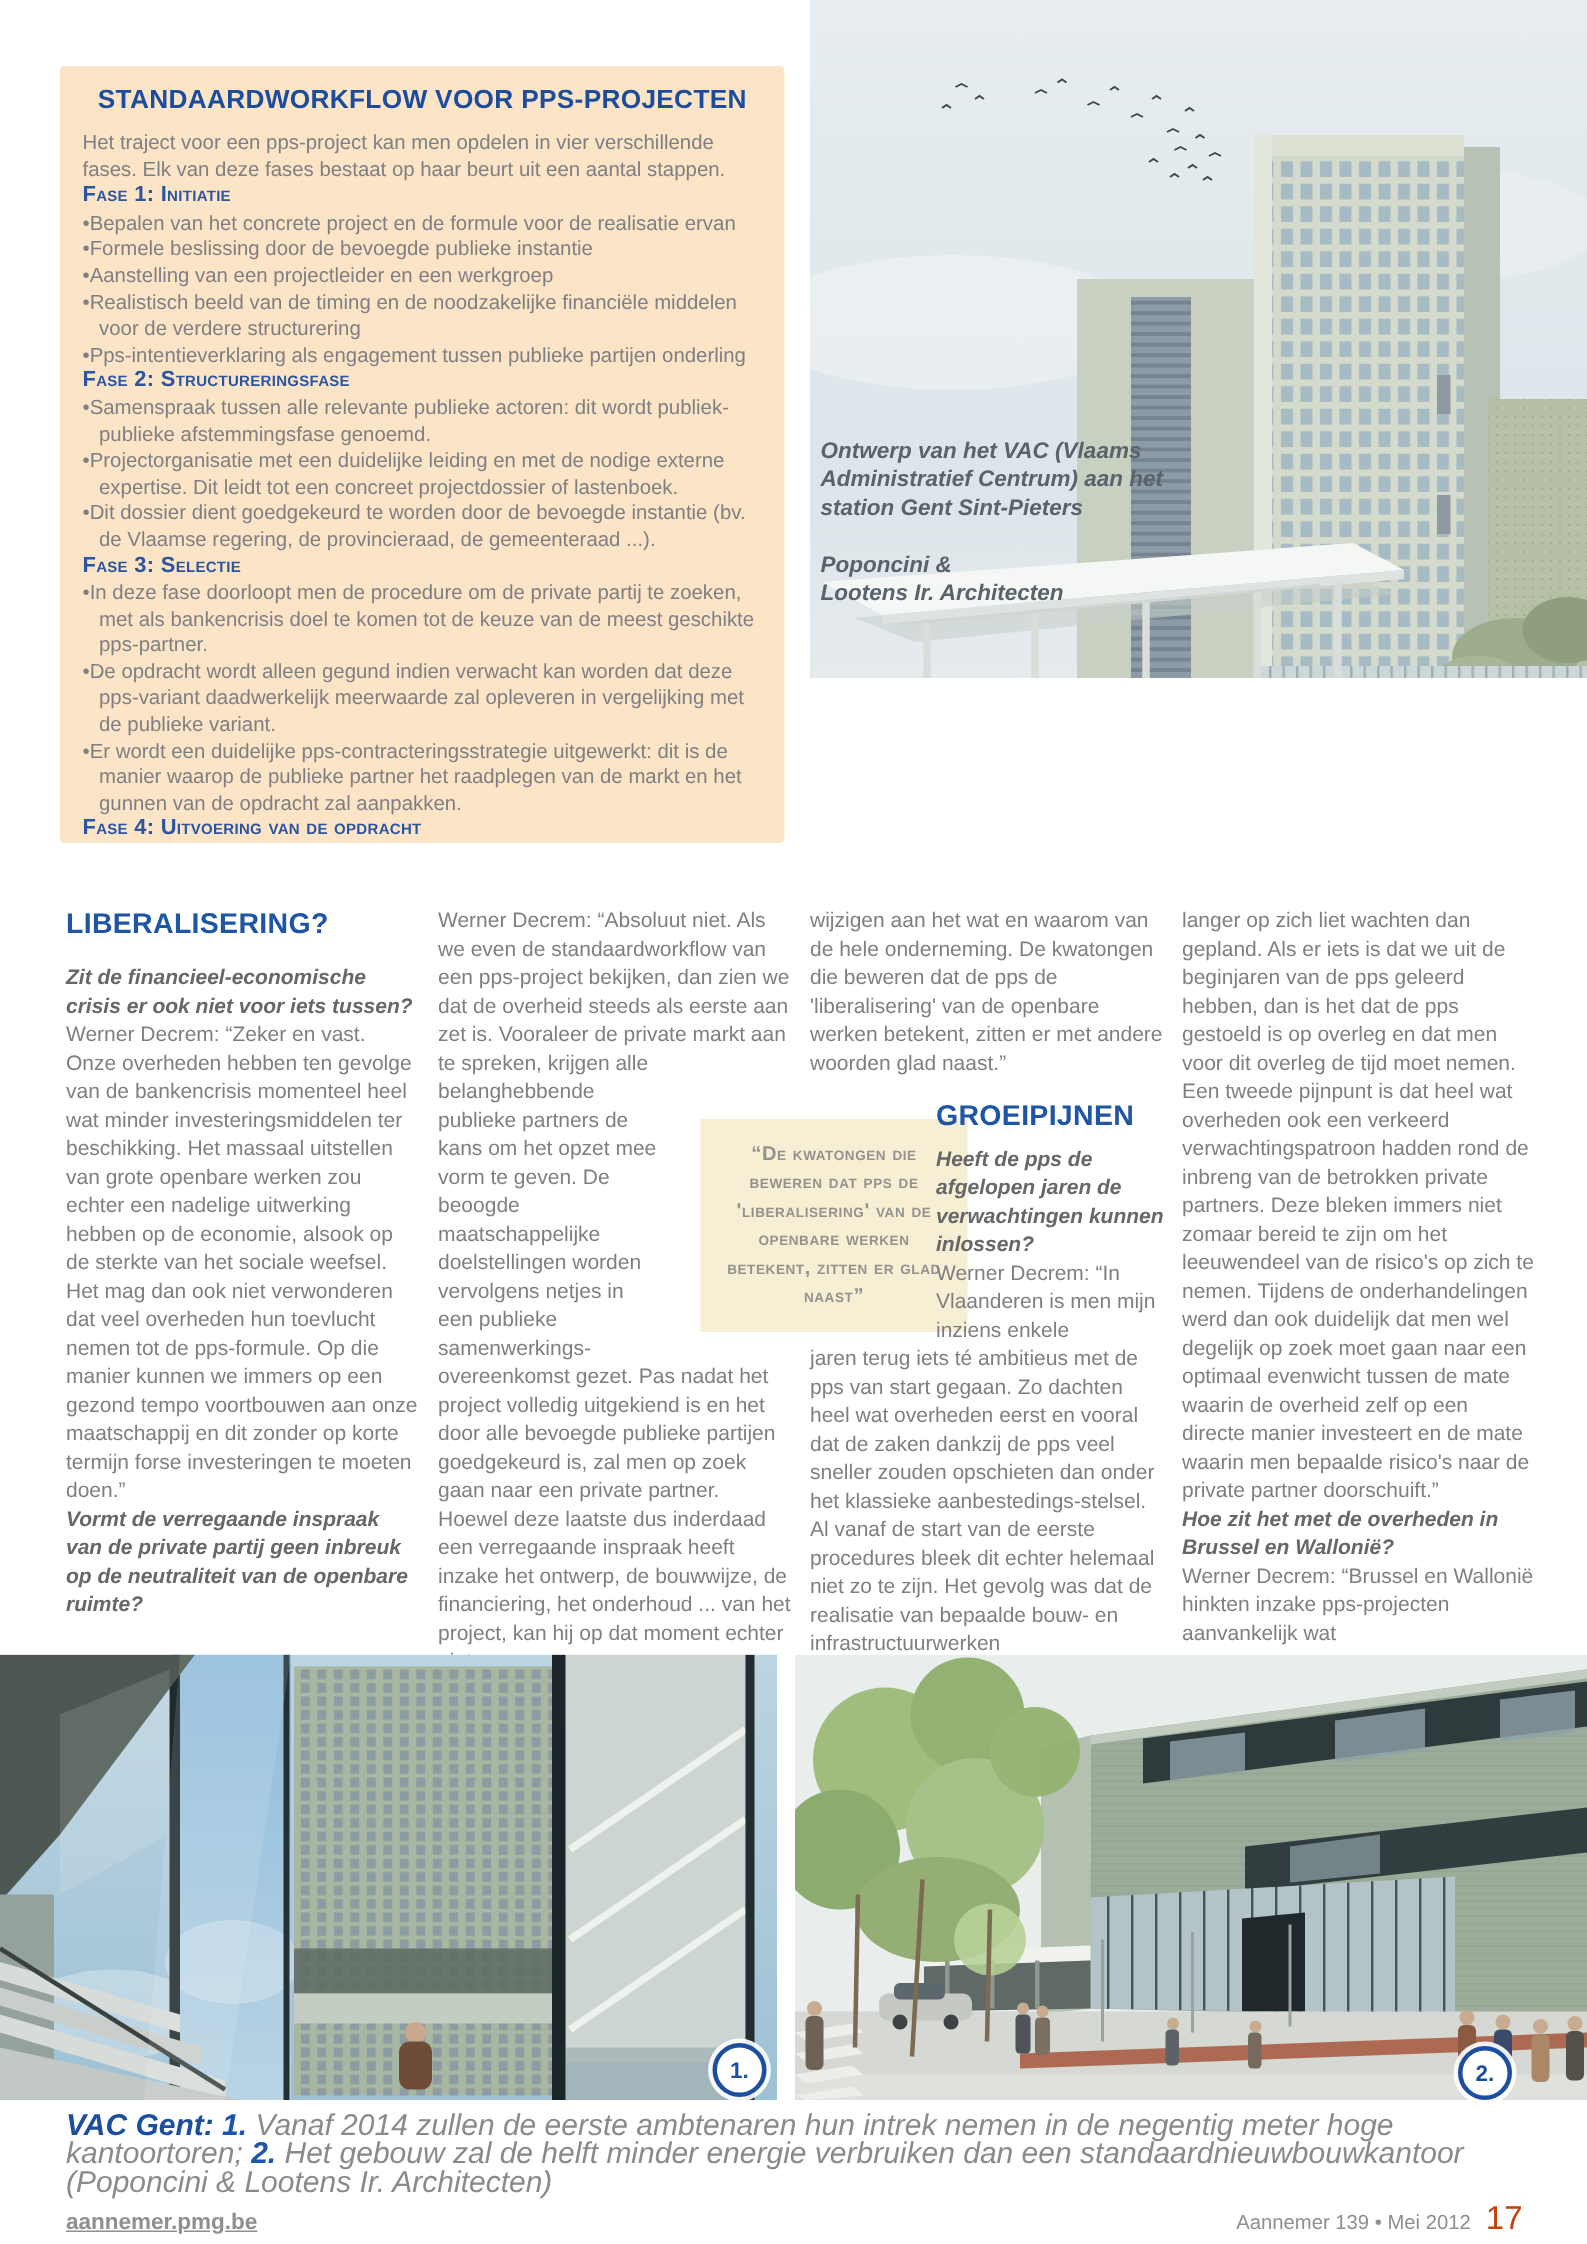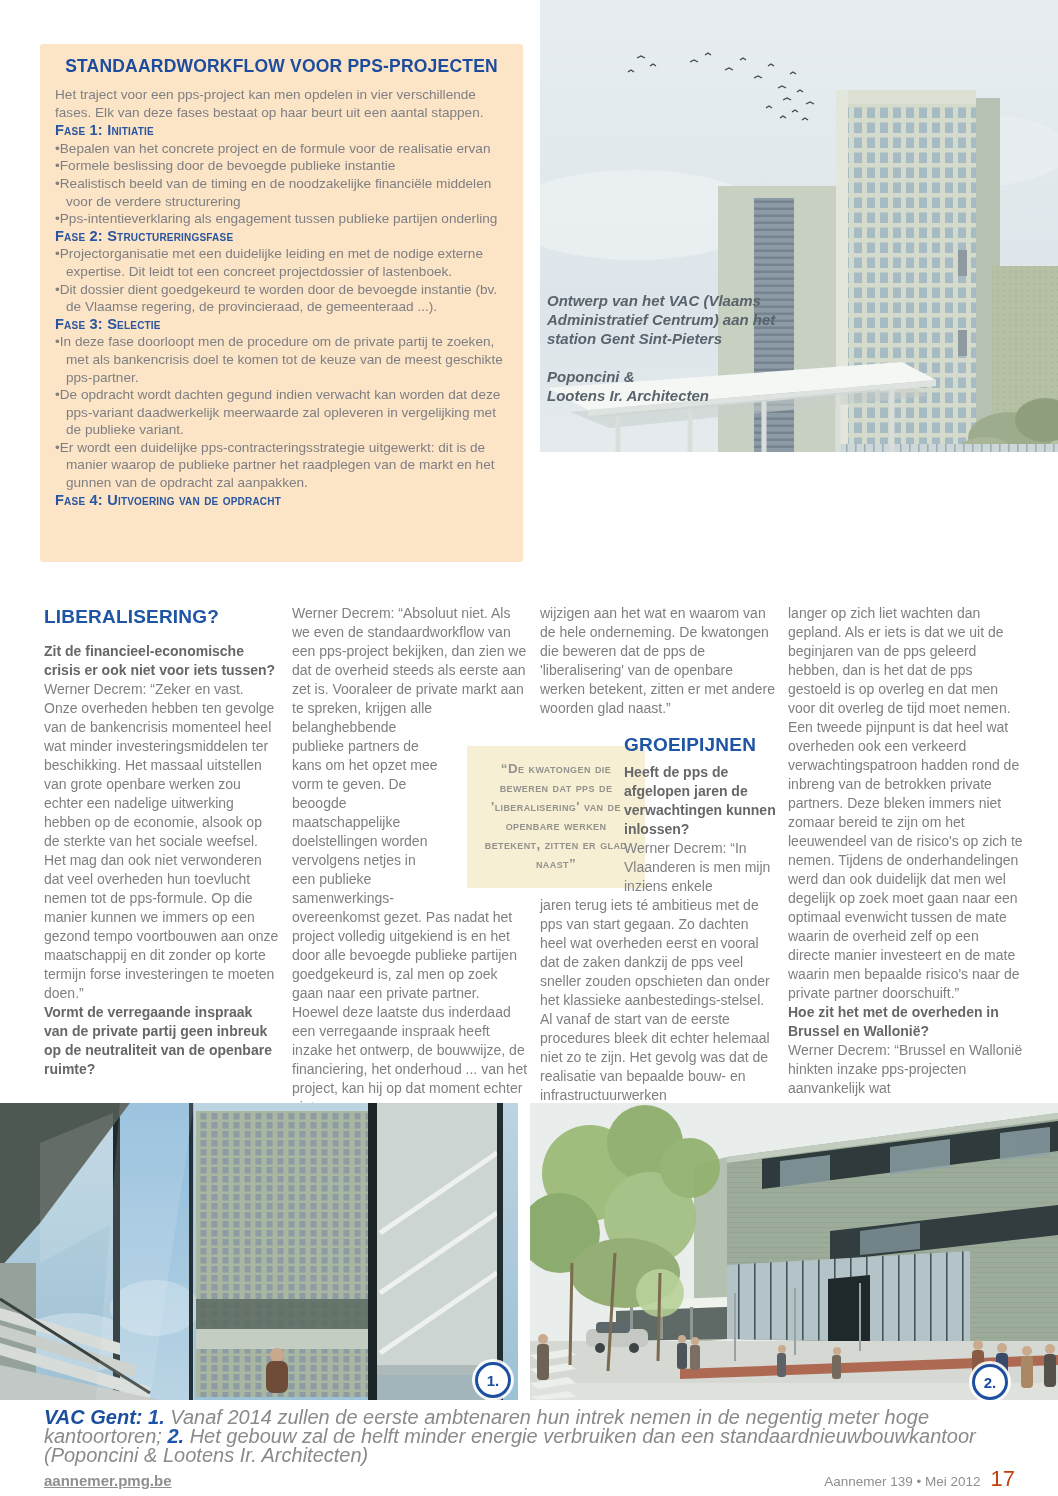--- a/index.html
+++ b/index.html
@@ -25,21 +25,21 @@
   .hero svg{display:block;}
   .hero-caption{position:absolute;left:7px;top:291px;width:250px;
                 font-weight:700;font-style:italic;color:#59636c;
                 font-size:15px;line-height:19px;}
   .hero-caption .c2{margin-top:19px;white-space:pre-line;}
 
   
   .col{position:absolute;top:604px;width:236px;color:#7f7f83;
        font-size:14px;line-height:19px;}
   .col p{margin:0;}
-  .col .q{font-weight:700;color:#67676a;}
+  .col .q{font-weight:700;font-style:italic;color:#67676a;}
   .col-heading{margin:0;font-size:19px;font-weight:700;color:#1e55a4;letter-spacing:.2px;}
   .col1{left:44px;}
   .col2{left:292px;}
   .col3{left:540px;}
   .col4{left:788px;}
   .col1 .col-heading{margin:3px 0 16px 0;}
   .col2 .narrow{width:148px;}
   .col3 .indent{margin-left:84px;width:152px;box-sizing:border-box;}
   .col3 .col-heading{margin:17px 0 9px 84px;}
   .pull-quote{position:absolute;left:443px;top:746px;width:178px;height:142px;
@@ -80,36 +80,38 @@
 
   <section class="workflow">
     <h2>STANDAARDWORKFLOW VOOR PPS-PROJECTEN</h2>
     <p class="intro">Het traject voor een pps-project kan men opdelen in vier verschillende fases. Elk van deze fases bestaat op haar beurt uit een aantal stappen.</p>
 
     <div class="phase">
       <div class="phase-label">Fase 1: Initiatie</div>
       <ul>
         <li>Bepalen van het concrete project en de formule voor de realisatie ervan</li>
         <li>Formele beslissing door de bevoegde publieke instantie</li>
+        <li>Aanstelling van een projectleider en een werkgroep</li>
         <li>Realistisch beeld van de timing en de noodzakelijke financiële middelen voor de verdere structurering</li>
         <li>Pps-intentieverklaring als engagement tussen publieke partijen onderling</li>
       </ul>
     </div>
     <div class="phase">
       <div class="phase-label">Fase 2: Structureringsfase</div>
       <ul>
+        <li>Samenspraak tussen alle relevante publieke actoren: dit wordt publiek-publieke afstemmingsfase genoemd.</li>
         <li>Projectorganisatie met een duidelijke leiding en met de nodige externe expertise. Dit leidt tot een concreet projectdossier of lastenboek.</li>
         <li>Dit dossier dient goedgekeurd te worden door de bevoegde instantie (bv. de Vlaamse regering, de provincieraad, de gemeenteraad ...).</li>
       </ul>
     </div>
     <div class="phase">
       <div class="phase-label">Fase 3: Selectie</div>
       <ul>
         <li>In deze fase doorloopt men de procedure om de private partij te zoeken, met als bankencrisis doel te komen tot de keuze van de meest geschikte pps-partner.</li>
-        <li>De opdracht wordt dachten gegund indien verwacht kan worden dat deze pps-variant daadwerkelijk meerwaarde zal opleveren in vergelijking met de publieke variant.</li>
+        <li>De opdracht wordt alleen gegund indien verwacht kan worden dat deze pps-variant daadwerkelijk meerwaarde zal opleveren in vergelijking met de publieke variant.</li>
         <li>Er wordt een duidelijke pps-contracteringsstrategie uitgewerkt: dit is de manier waarop de publieke partner het raadplegen van de markt en het gunnen van de opdracht zal aanpakken.</li>
       </ul>
     </div>
     <div class="phase">
       <div class="phase-label">Fase 4: Uitvoering van de opdracht</div>
     </div>
   </section>
 
   <figure class="hero">
     <svg width="518" height="588" viewBox="0 0 518 588">

